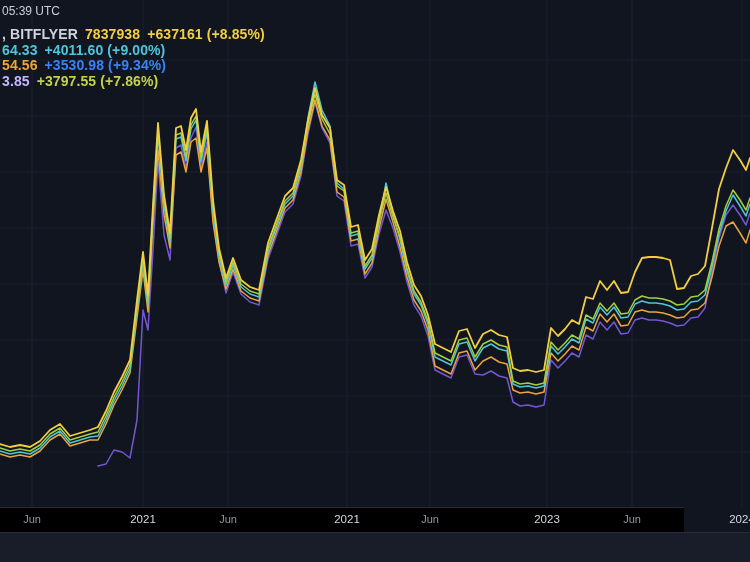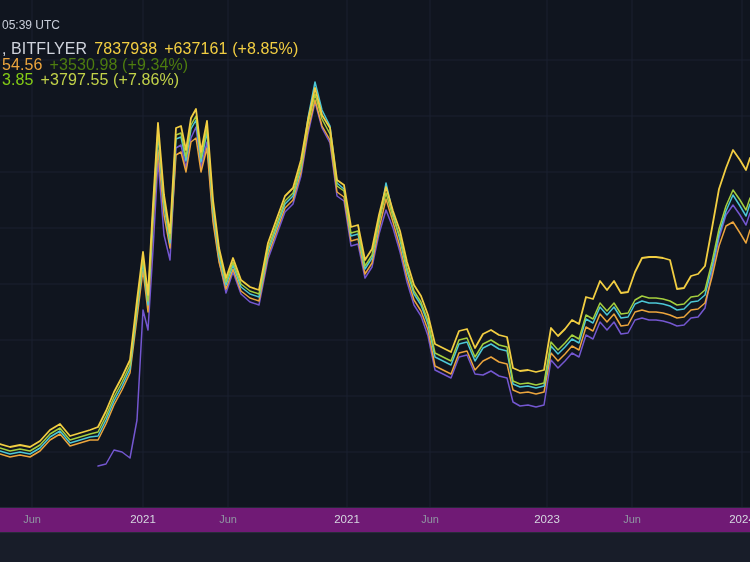--- a/index.html
+++ b/index.html
@@ -1,24 +1,24 @@
 <!DOCTYPE html>
 <html><head>
 <meta charset="utf-8">
 <style>
   html,body{margin:0;padding:0;background:#10151F;}
   .app{position:relative;width:750px;height:562px;overflow:hidden;background:#10151F;
        font-family:"Liberation Sans",sans-serif;}
   .plot{position:absolute;left:0;top:0;width:750px;height:507px;display:block;cursor:crosshair;}
-  .legend{position:absolute;left:2px;top:18px;z-index:5;white-space:nowrap;}
+  .legend{position:absolute;left:2px;top:4px;z-index:5;white-space:nowrap;}
   .ts{font-size:12px;color:#C9CEDA;margin-bottom:9px;}
-  .lrow{font-size:16px;line-height:15.6px;font-weight:normal;letter-spacing:.1px;}
+  .lrow{font-size:14px;line-height:15.6px;font-weight:bold;letter-spacing:.1px;}
   .lrow span{margin-right:7px;}
-  .time-axis{position:absolute;left:0;top:507px;width:750px;height:25px;
-             border-top:1px solid #242938;background:#701a75;}
+  .time-axis{position:absolute;left:0;top:507px;width:684px;height:25px;
+             border-top:1px solid #242938;background:#000000;}
   .tick{position:absolute;top:5px;transform:translateX(-50%);font-size:11px;color:#9097A3;}
   .tick.year{font-weight:normal;color:#D5D8E0;font-size:11.5px;}
   .bottom-bar{position:absolute;left:0;top:532px;width:750px;height:30px;
               background:#181D29;border-top:1px solid #272C3A;}
 </style>
 </head>
 <body>
 
 <div class="app">
 
@@ -47,22 +47,23 @@
         <path d="M0 451 L10 454 L20 452 L30 454 L40 448 L50 437 L60 431 L70 443 L80 440 L90 437 L98 436 L106 420 L114 401 L122 386 L130 369 L137 310 L143 262 L148 305 L153 215 L158 134 L164 205 L170 243 L176 139 L181 137 L186 161 L191 129 L196 120 L201 162 L207 132 L213 210 L219 256 L226 285 L233 265 L241 287 L250 294 L259 297 L268 251 L277 226 L285 204 L293 196 L301 167 L308 118 L315 82 L322 110 L330 126 L337 183 L344 189 L351 236 L358 234 L365 269 L372 258 L379 222 L386 183 L393 214 L400 240 L407 271 L414 294 L421 305 L428 324 L435 357 L443 361 L451 365 L459 344 L467 342 L475 361 L483 348 L491 344 L499 349 L507 351 L513 384 L520 387 L528 386 L536 388 L544 386 L551 346 L558 354 L565 347 L572 339 L579 343 L586 319 L593 323 L600 307 L607 315 L614 307 L621 318 L628 317 L635 304 L642 301 L649 303 L656 303 L663 304 L670 306 L677 310 L684 309 L691 302 L698 301 L705 295 L712 267 L719 234 L726 211 L733 195 L740 206 L746 216 L750 204" fill="none" stroke="#4CC7D6" stroke-width="1.5" stroke-linejoin="round" stroke-linecap="round"></path>
         <path d="M0 448 L10 451 L20 449 L30 451 L40 445 L50 434 L60 428 L70 440 L80 437 L90 434 L98 432 L106 416 L114 397 L122 382 L130 365 L137 306 L143 258 L148 301 L153 211 L158 130 L164 201 L170 239 L176 135 L181 133 L186 157 L191 125 L196 116 L201 158 L207 128 L213 206 L219 252 L226 282 L233 262 L241 284 L250 291 L259 294 L268 248 L277 223 L285 201 L293 193 L301 165 L308 124 L315 94 L322 119 L330 134 L337 186 L344 191 L351 233 L358 231 L365 266 L372 255 L379 221 L386 193 L393 217 L400 237 L407 268 L414 291 L421 302 L428 321 L435 353 L443 357 L451 361 L459 340 L467 338 L475 357 L483 344 L491 340 L499 345 L507 347 L513 381 L520 384 L528 383 L536 385 L544 383 L551 342 L558 350 L565 343 L572 335 L579 339 L586 315 L593 319 L600 303 L607 311 L614 303 L621 314 L628 313 L635 300 L642 296 L649 298 L656 298 L663 299 L670 301 L677 305 L684 304 L691 297 L698 296 L705 290 L712 262 L719 229 L726 206 L733 190 L740 200 L746 210 L750 198" fill="none" stroke="#A5CF3E" stroke-width="1.5" stroke-linejoin="round" stroke-linecap="round"></path>
         <path d="M0 444 L10 447 L20 445 L30 447 L40 441 L50 430 L60 424 L70 436 L80 433 L90 430 L98 427 L106 411 L114 392 L122 377 L130 360 L137 300 L143 252 L148 295 L153 205 L158 123 L164 195 L170 233 L176 128 L181 126 L186 150 L191 118 L196 109 L201 152 L207 121 L213 200 L219 248 L226 278 L233 258 L241 280 L250 287 L259 290 L268 243 L277 218 L285 196 L293 188 L301 160 L308 120 L315 88 L322 115 L330 128 L337 180 L344 185 L351 227 L358 225 L365 260 L372 249 L379 215 L386 187 L393 211 L400 231 L407 262 L414 285 L421 296 L428 315 L435 344 L443 348 L451 352 L459 331 L467 329 L475 348 L483 334 L491 330 L499 335 L507 337 L513 368 L520 371 L528 370 L536 372 L544 370 L551 328 L558 336 L565 329 L572 320 L579 324 L586 297 L593 299 L600 281 L607 290 L614 281 L621 293 L628 292 L635 272 L642 258 L649 257 L656 257 L663 258 L670 260 L677 289 L684 288 L691 276 L698 274 L705 266 L712 228 L719 189 L726 168 L733 150 L740 160 L746 170 L750 158" fill="none" stroke="#F2CE42" stroke-width="1.8" stroke-linejoin="round" stroke-linecap="round"></path>
       </g>
   </svg>
 
   <div class="legend">
     <div class="ts">05:39 UTC</div>
     <div id="legend-rows">
         <div class="lrow"><span style="color: rgb(207, 211, 220);">, BITFLYER</span><span style="color: rgb(242, 206, 66);">7837938</span><span style="color: rgb(242, 206, 66);">+637161 (+8.85%)</span></div>
-        <div class="lrow"><span style="color: rgb(236, 165, 61);">54.56</span><span style="color: #4d7c0f; text-align: center;">+3530.98 (+9.34%)</span></div>
-        <div class="lrow"><span style="color: #84cc16;">3.85</span><span style="color: rgb(194, 210, 73);">+3797.55 (+7.86%)</span></div>
+        <div class="lrow"><span style="color: rgb(79, 198, 218);">64.33</span><span style="color: rgb(79, 198, 218);">+4011.60 (+9.00%)</span></div>
+        <div class="lrow"><span style="color: rgb(236, 165, 61);">54.56</span><span style="color: #3b82f6; text-align: center;">+3530.98 (+9.34%)</span></div>
+        <div class="lrow"><span style="color: #c4b5fd;">3.85</span><span style="color: rgb(194, 210, 73);">+3797.55 (+7.86%)</span></div>
       </div>
   </div>
 
   <div class="time-axis" id="time-axis">
       <span class="tick month" style="left: 32px;">Jun</span>
       <span class="tick year" style="left: 143px;">2021</span>
       <span class="tick month" style="left: 228px;">Jun</span>
       <span class="tick year" style="left: 347px;">2021</span>
       <span class="tick month" style="left: 430px;">Jun</span>
       <span class="tick year" style="left: 547px;">2023</span>

